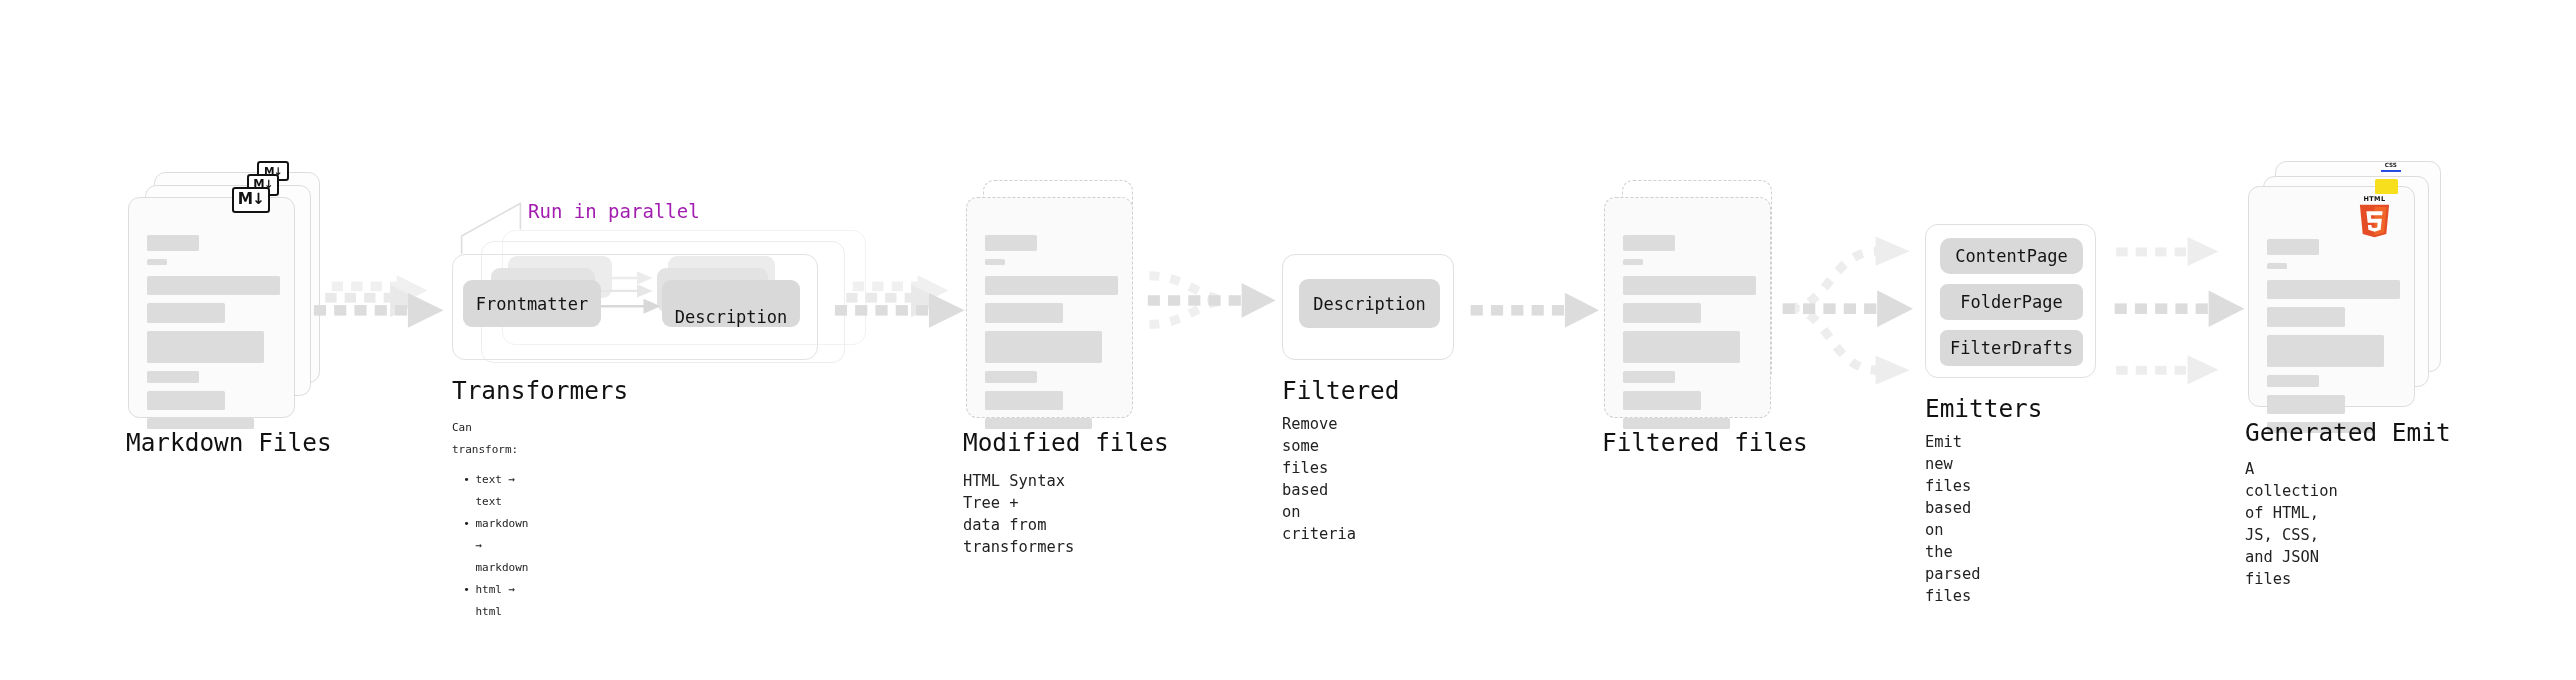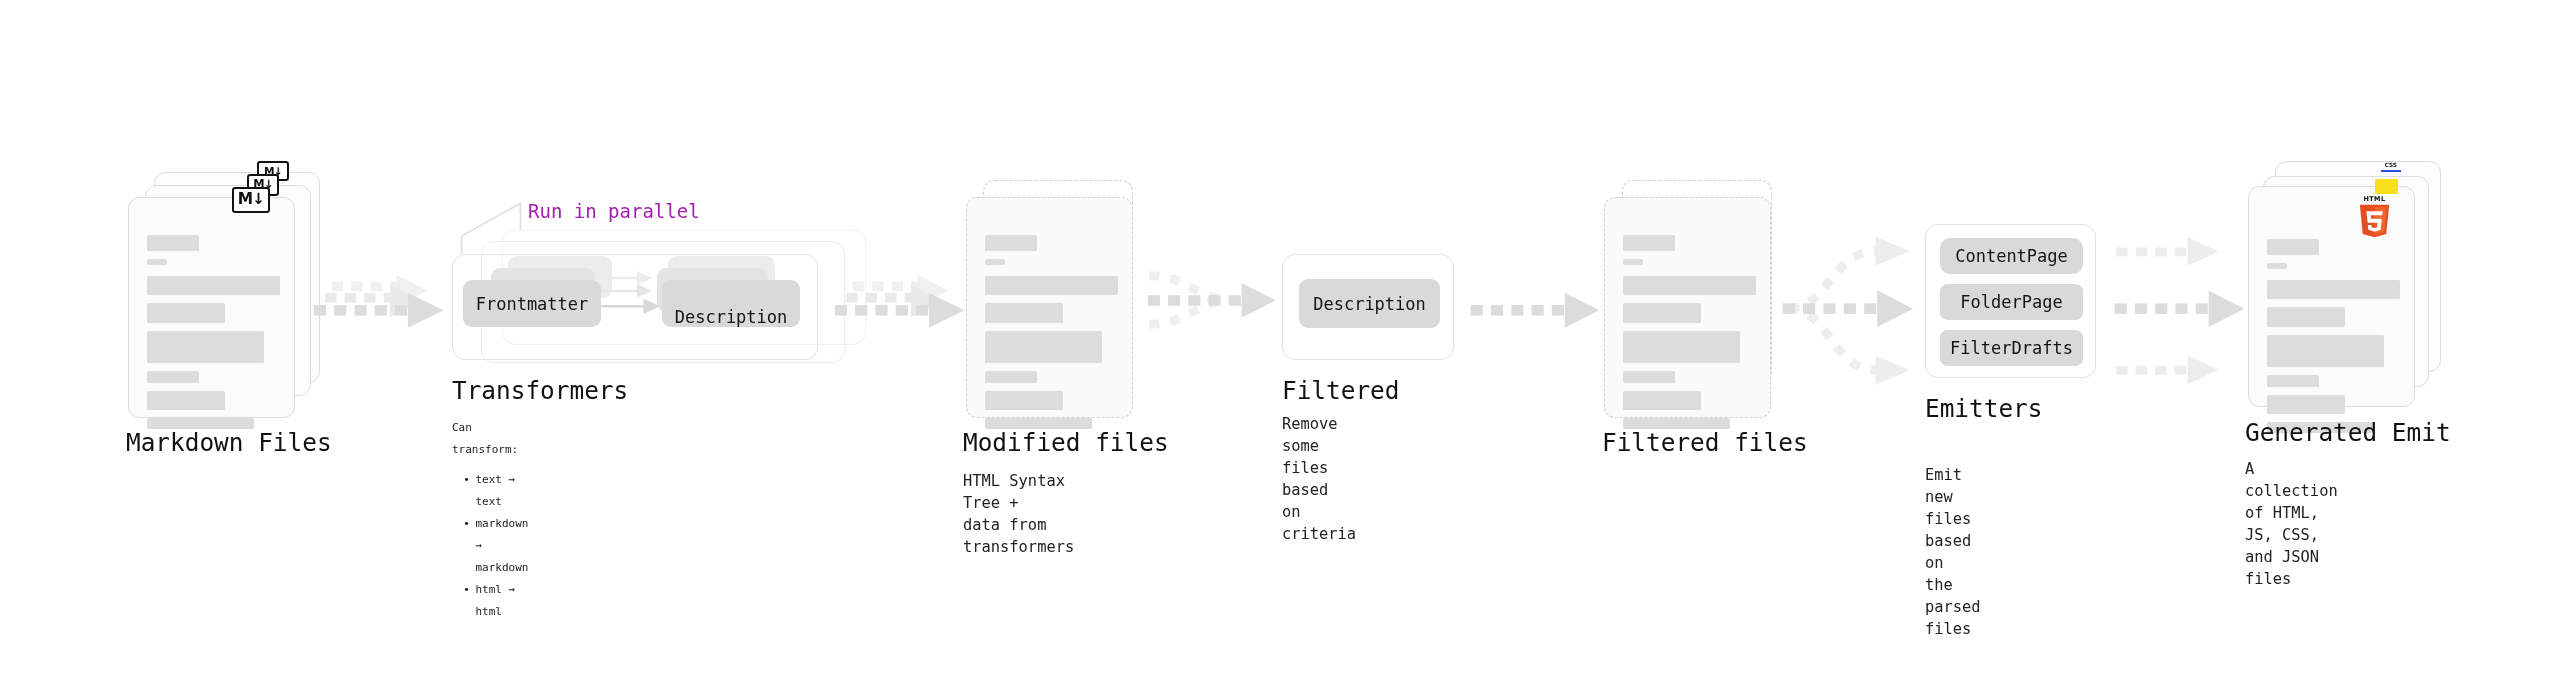--- a/index.html
+++ b/index.html
@@ -355,21 +355,21 @@
       <span>ContentPage</span>
     </div>
     <div class="pill" style="left:1940px;top:284px;width:143px;height:36px;border-radius:7.3px;">
       <span>FolderPage</span>
     </div>
     <div class="pill" style="left:1940px;top:330px;width:143px;height:36px;border-radius:7.3px;">
       <span>FilterDrafts</span>
     </div>
 
     <div class="title" style="left:1925px;top:394px;">Emitters</div>
-    <div class="sub" style="left:1925px;top:431px;margin-top:33px;">Emit new files based on
+    <div class="sub" style="left:1925px;top:431px;">Emit new files based on
 the parsed files</div>
   </div>
 
   <div class="abs-svg" style="left:2113px;top:230px;">
     <svg width="154" height="163" viewBox="0 0 190 200">
       <g fill="#ededed">
         <rect x="4" y="21" width="14" height="11"></rect>
           <rect x="28" y="21" width="14" height="11"></rect>
         <rect x="52" y="21" width="14" height="11"></rect>
           <rect x="76" y="21" width="14" height="11"></rect>

